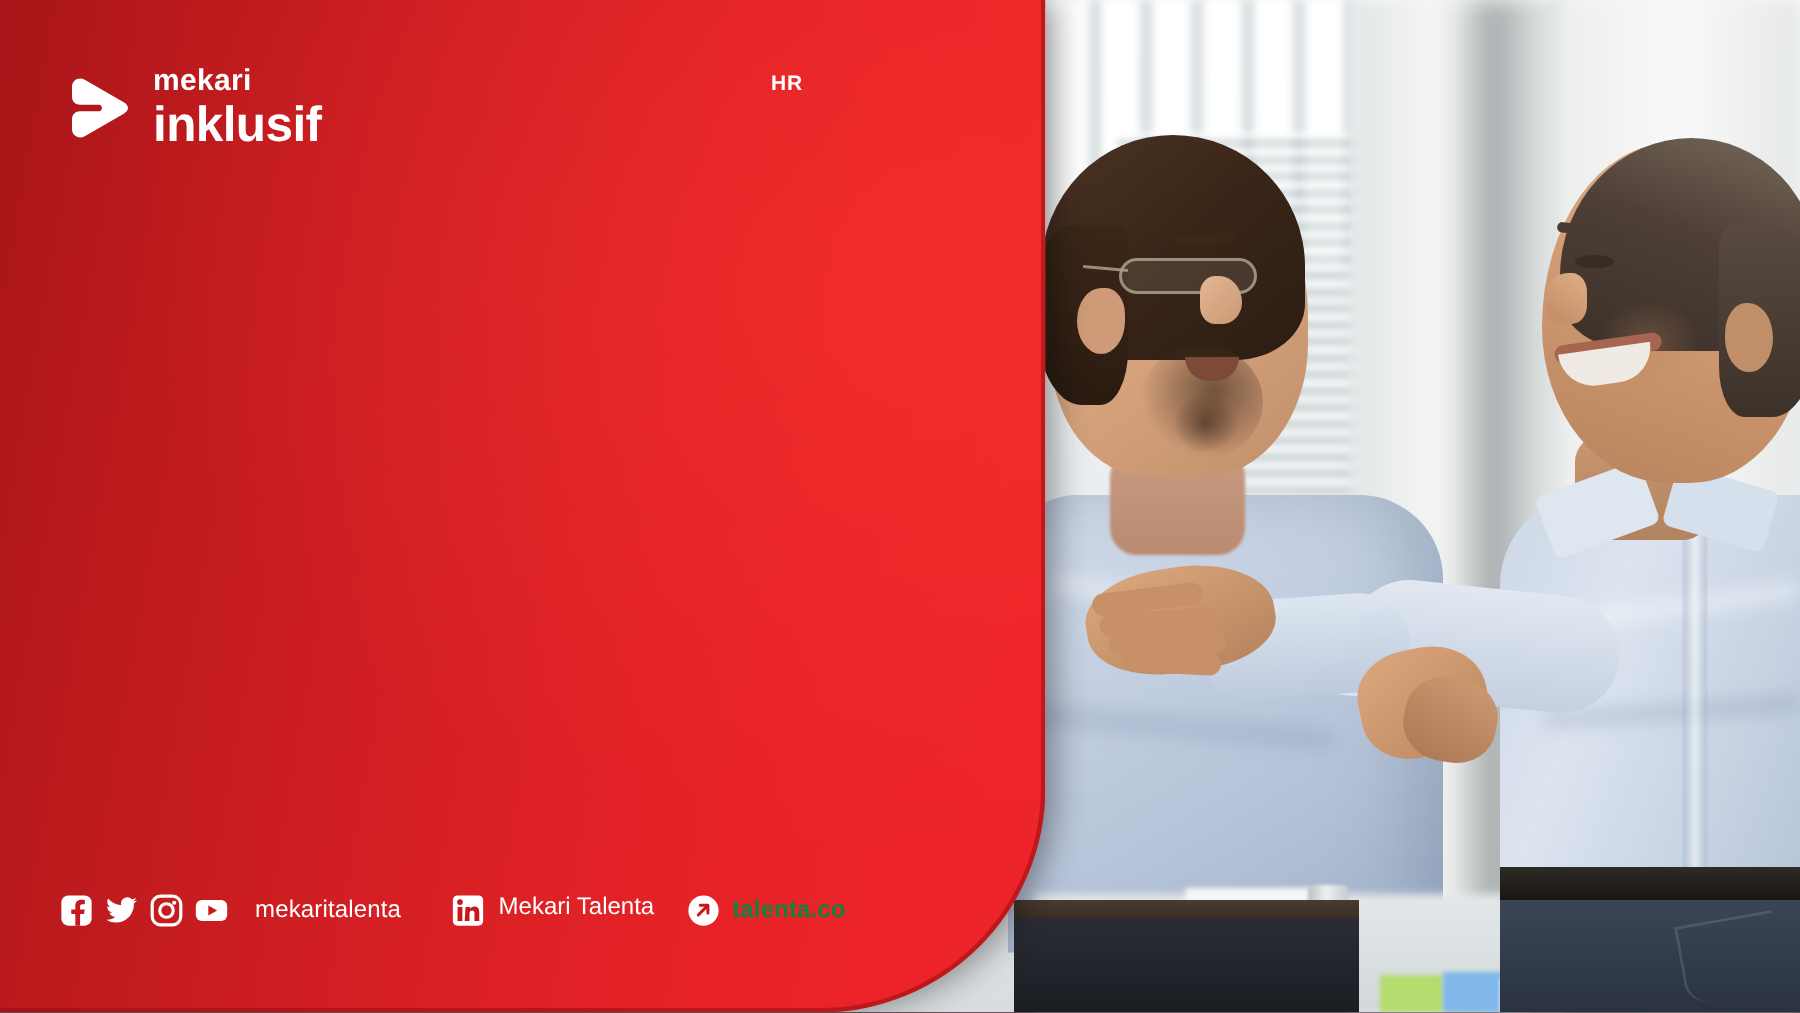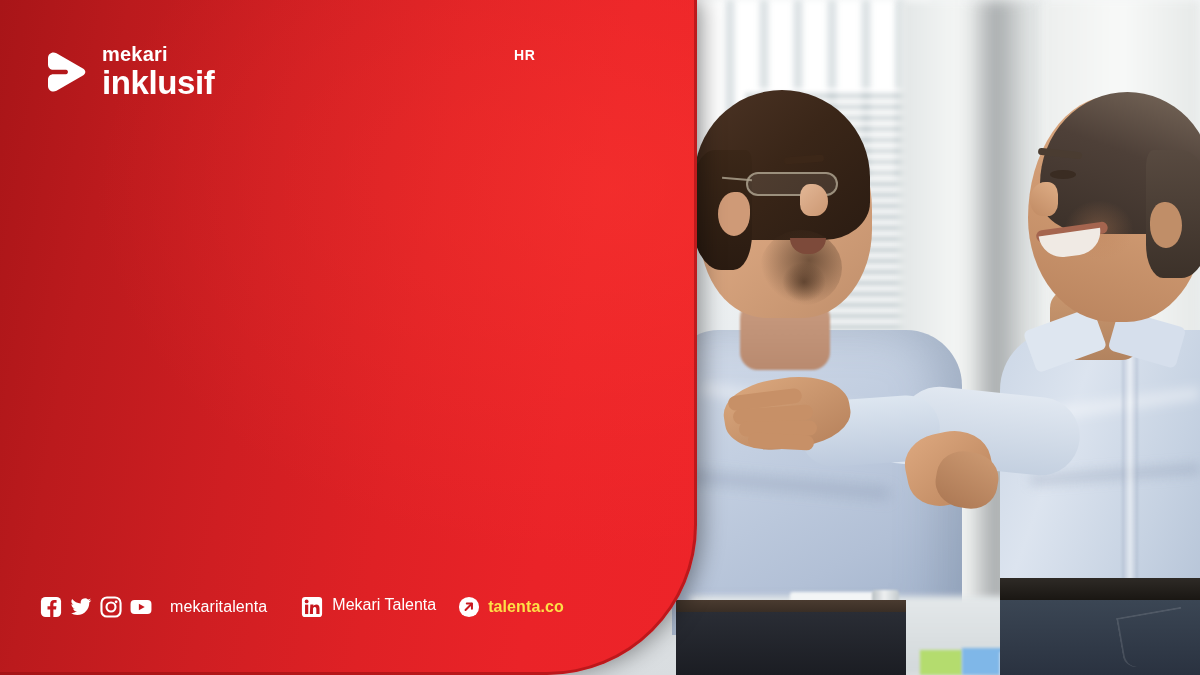--- a/index.html
+++ b/index.html
@@ -380,21 +380,21 @@
   .soc{ width:22px; height:22px; display:block; }
   .handle{
     color:#fff; font-size:16px; font-weight:400; margin-left:10px;
     letter-spacing:.1px;
   }
   .sep{ width:34px; }
   .li-group{ display:flex; align-items:flex-start; gap:9px; }
   .li-name{ color:#fff; font-size:16px; font-weight:400; }
   .sep2{ width:22px; }
   .web-group{ display:flex; align-items:center; gap:8px; }
-  .web-name{ color:#fde047; font-size:16px; font-weight:700; letter-spacing:.1px; }
+  .web-name{ color:#15803d; font-size:16px; font-weight:700; letter-spacing:.1px; }
 </style>
 </head>
 <body>
 
 <div class="canvas">
 
   <div class="photo">
     <div class="ph-bg"></div>
     <div class="ph-window"></div>
     <div class="ph-blinds"></div>

